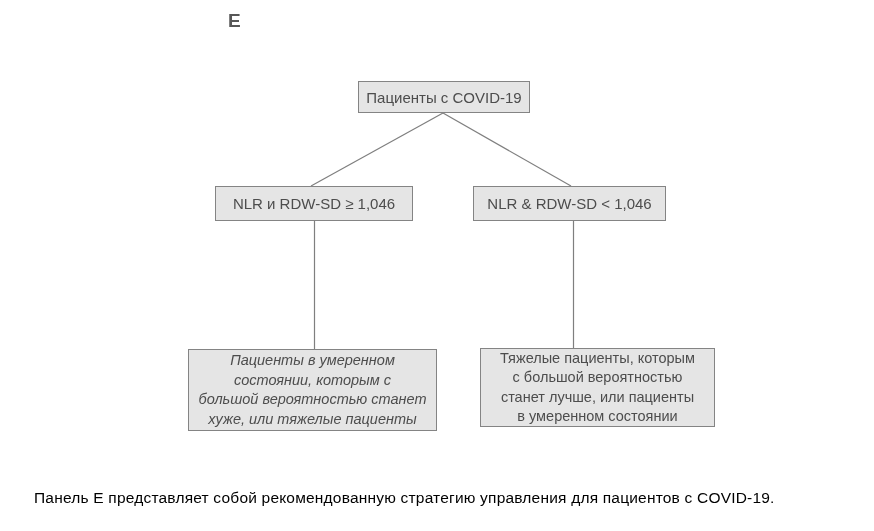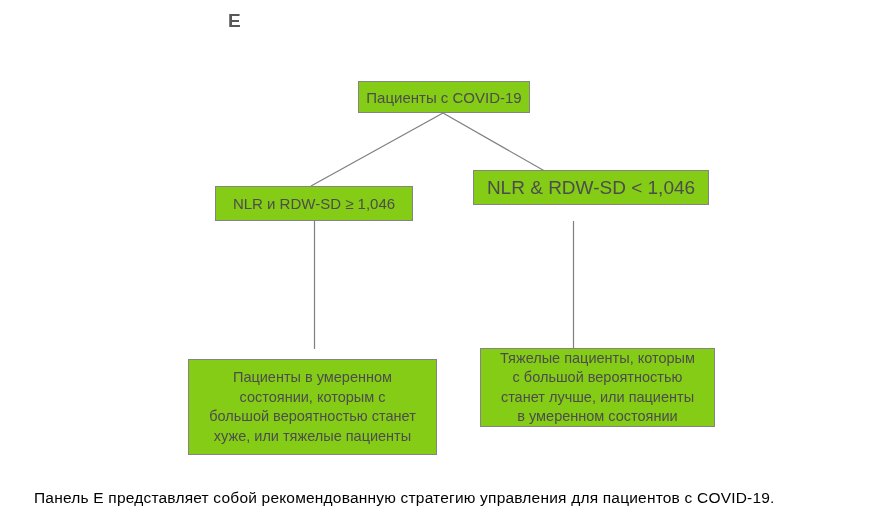--- a/index.html
+++ b/index.html
@@ -28,21 +28,21 @@
     left: 0;
     top: 0;
     width: 874px;
     height: 531px;
     pointer-events: none;
   }
   .node {
     position: absolute;
     box-sizing: border-box;
     border: 1px solid #848484;
-    background: #84cc16;
+    background: #e5e5e5;
     color: #4d4d4d;
     display: flex;
     align-items: center;
     justify-content: center;
     text-align: center;
   }
   .node-root {
     left: 358px;
     top: 81px;
     width: 172px;
@@ -51,35 +51,36 @@
   }
   .node-branch-left {
     left: 215px;
     top: 186px;
     width: 198px;
     height: 35px;
     font-size: 15px;
   }
   .node-branch-right {
     left: 473px;
-    top: 170px;
-    width: 236px;
+    top: 186px;
+    width: 193px;
     height: 35px;
-    font-size: 19px;
+    font-size: 15px;
   }
   .node-outcome {
     font-size: 14.5px;
     line-height: 19.5px;
     white-space: pre-line;
   }
   .node-outcome-left {
     left: 188px;
-    top: 359px;
+    top: 349px;
     width: 249px;
-    height: 96px;
+    height: 82px;
+    font-style: italic;
   }
   .node-outcome-right {
     left: 480px;
     top: 348px;
     width: 235px;
     height: 79px;
   }
   .caption {
     position: absolute;
     left: 34px;

